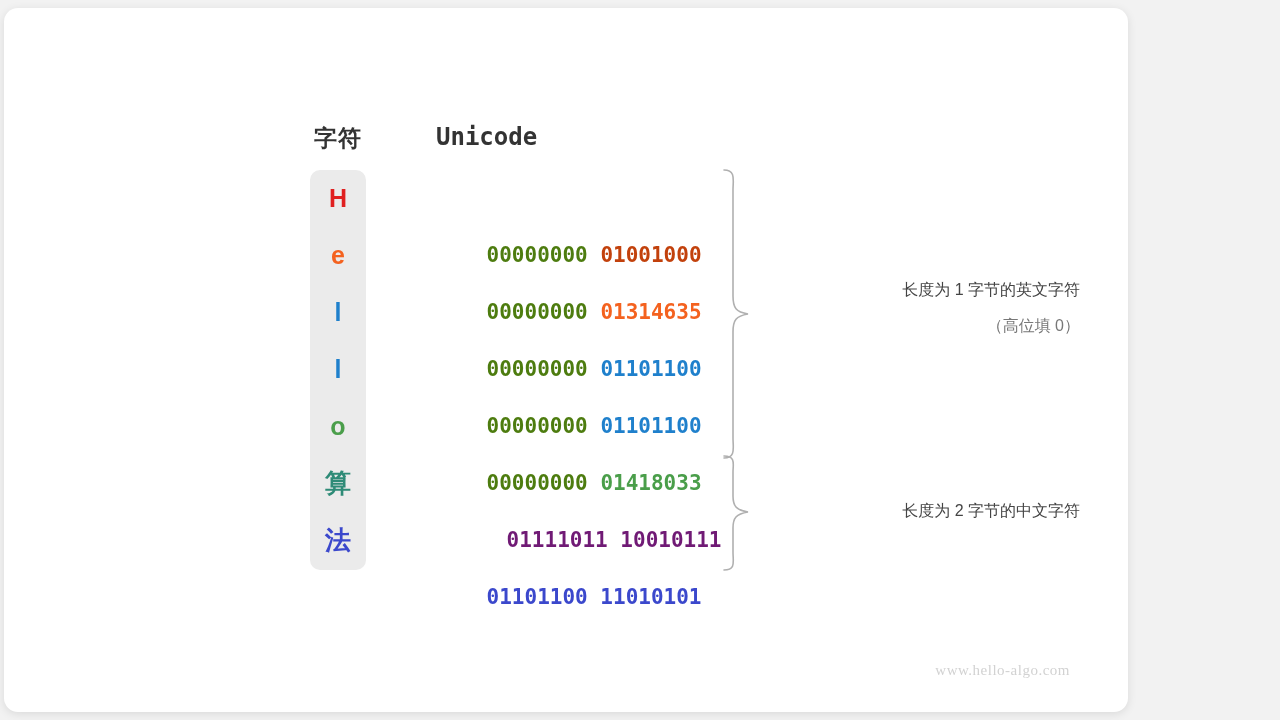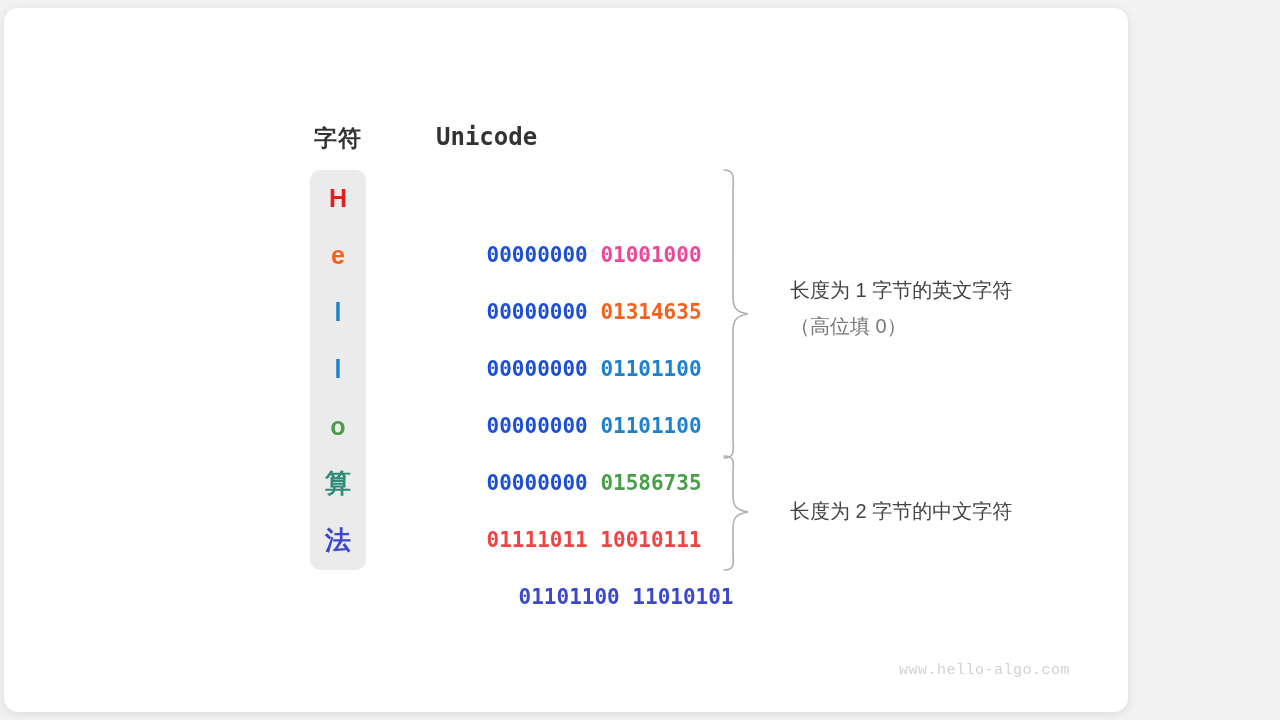--- a/index.html
+++ b/index.html
@@ -73,42 +73,42 @@
     left: 432px;
     width: 252px;
     height: 57px;
     line-height: 57px;
     font-family: "DejaVu Sans Mono", monospace;
     font-size: 21px;
     font-weight: bold;
     white-space: pre;
     text-align: left;
   }
-  .bits .hi { color: #1d4ed8; }
+  .bits .hi { color: #4d7c0f; }
 
   
   .brace-svg { position: absolute; }
 
   
   .note {
     position: absolute;
     color: #444444;
-    font-size: 20px;
-    text-align: left;
+    font-size: 16px;
+    text-align: right;
     white-space: nowrap;
     line-height: 36px;
   }
   .note .sub { color: #777777; }
 
   
   #watermark {
     position: absolute;
     right: 58px;
     bottom: 33px;
-    font-family: Liberation Mono, monospace;
+    font-family: Liberation Serif, serif;
     font-size: 15px;
     color: #d2d2d2;
     letter-spacing: 0.5px;
   }
 </style>
 </head>
 <body>
 
 <div id="card">
 
@@ -119,39 +119,39 @@
 
   <div class="char-cell" style="top: 162px; color: rgb(224, 32, 32);">H</div>
   <div class="char-cell" style="top: 219px; color: rgb(244, 98, 31);">e</div>
   <div class="char-cell" style="top: 276px; color: rgb(31, 128, 204);">l</div>
   <div class="char-cell" style="top: 333px; color: rgb(31, 128, 204);">l</div>
   <div class="char-cell" style="top: 390px; color: rgb(74, 158, 74);">o</div>
   <div class="char-cell cjk" style="top: 447px; color: rgb(46, 139, 119);">算</div>
   <div class="char-cell cjk" style="top: 504px; color: rgb(59, 72, 204);">法</div>
 
   <div class="bits" style="top:162px">
-    <span class="hi">00000000 </span><span class="lo" style="color: #ec4899;">01001000</span>
+    <span class="hi">00000000 </span><span class="lo" style="color: #c2410c;">01001000</span>
   </div>
   <div class="bits" style="top:219px">
     <span class="hi">00000000 </span><span class="lo" style="color: rgb(244, 98, 31);">01314635</span>
   </div>
   <div class="bits" style="top:276px">
     <span class="hi">00000000 </span><span class="lo" style="color: rgb(31, 128, 204);">01101100</span>
   </div>
   <div class="bits" style="top:333px">
     <span class="hi">00000000 </span><span class="lo" style="color: rgb(31, 128, 204);">01101100</span>
   </div>
   <div class="bits" style="top:390px">
-    <span class="hi">00000000 </span><span class="lo" style="color: rgb(74, 158, 74);">01586735</span>
+    <span class="hi">00000000 </span><span class="lo" style="color: rgb(74, 158, 74);">01418033</span>
   </div>
   <div class="bits" style="top:447px">
-    <span class="hi"></span><span class="lo" style="color: #ef4444;">01111011 10010111</span>
+    <span class="hi"></span><span class="lo" style="color: #701a75; margin-left: 20px;">01111011 10010111</span>
   </div>
   <div class="bits" style="top:504px">
-    <span class="hi"></span><span class="lo" style="color: rgb(59, 72, 204); margin-left: 32px;">01101100 11010101</span>
+    <span class="hi"></span><span class="lo" style="color: rgb(59, 72, 204);">01101100 11010101</span>
   </div>
 
   <svg class="brace-svg" style="left:716px; top:158px;" width="34" height="296" viewBox="0 0 34 296">
     <path d="M4 4 C 16 4, 13 14, 13 24 L 13 130 C 13 142, 16 146, 28 148
              C 16 150, 13 154, 13 166 L 13 272 C 13 282, 16 292, 4 292" fill="none" stroke="#b0b0b0" stroke-width="1.6" stroke-linecap="round"></path>
   </svg>
 
   <svg class="brace-svg" style="left:716px; top:444px;" width="34" height="122" viewBox="0 0 34 122">
     <path d="M4 4 C 16 4, 13 12, 13 20 L 13 44 C 13 54, 16 58, 28 60
              C 16 62, 13 66, 13 76 L 13 100 C 13 110, 16 118, 4 118" fill="none" stroke="#b0b0b0" stroke-width="1.6" stroke-linecap="round"></path>

